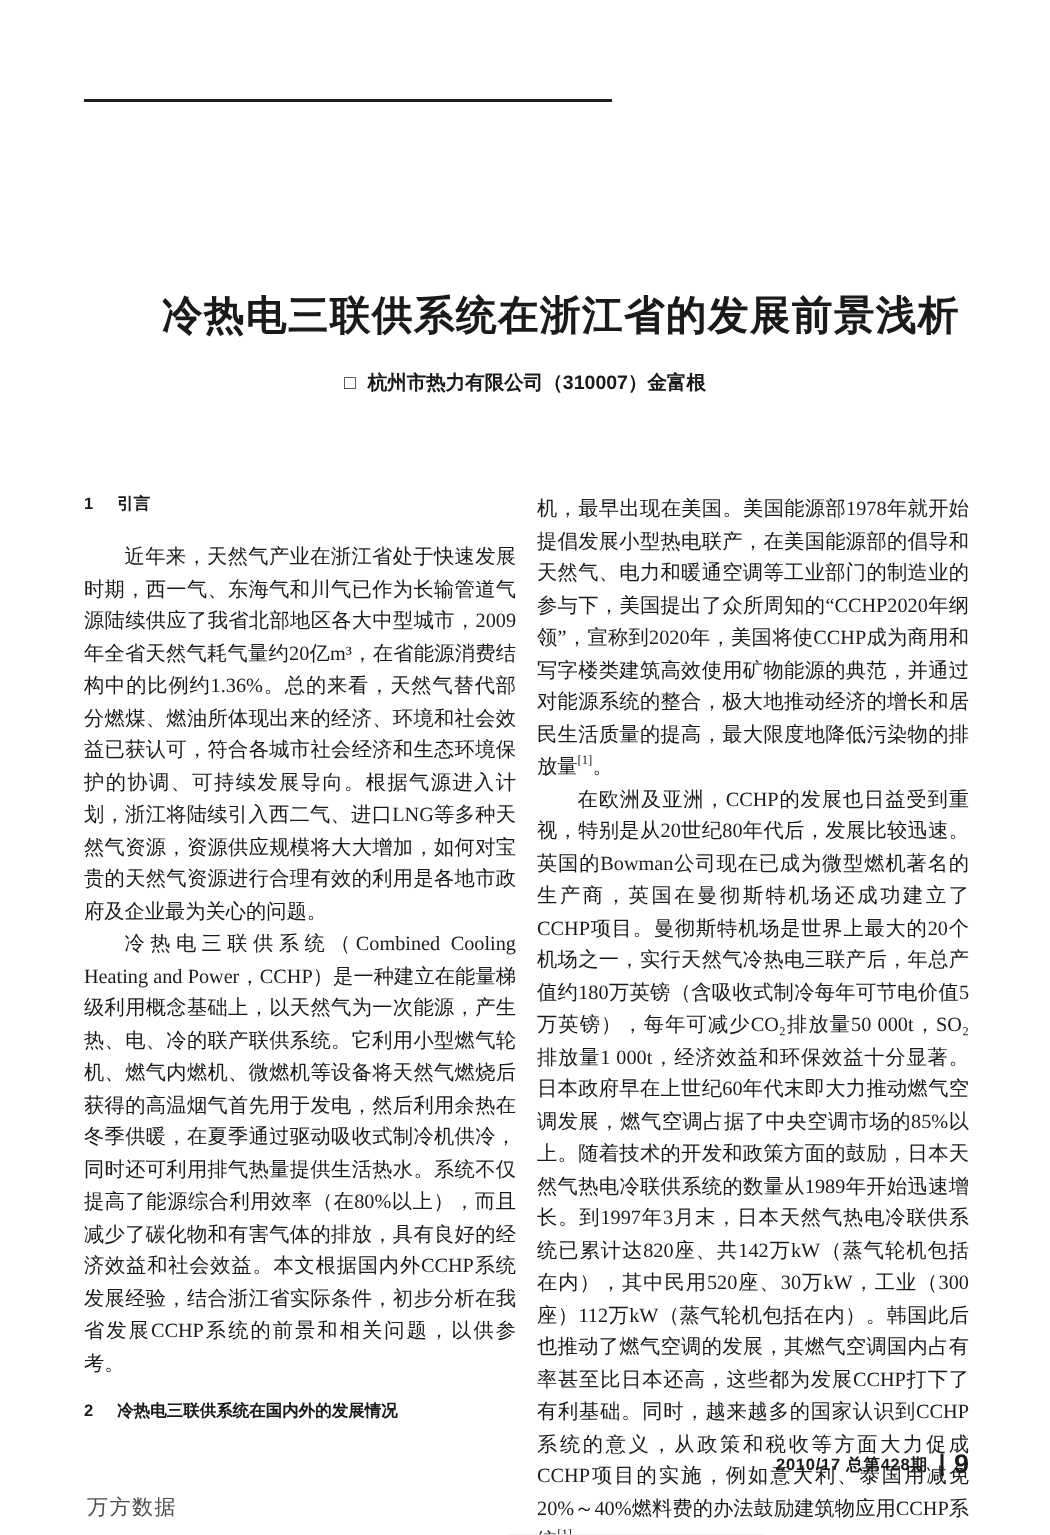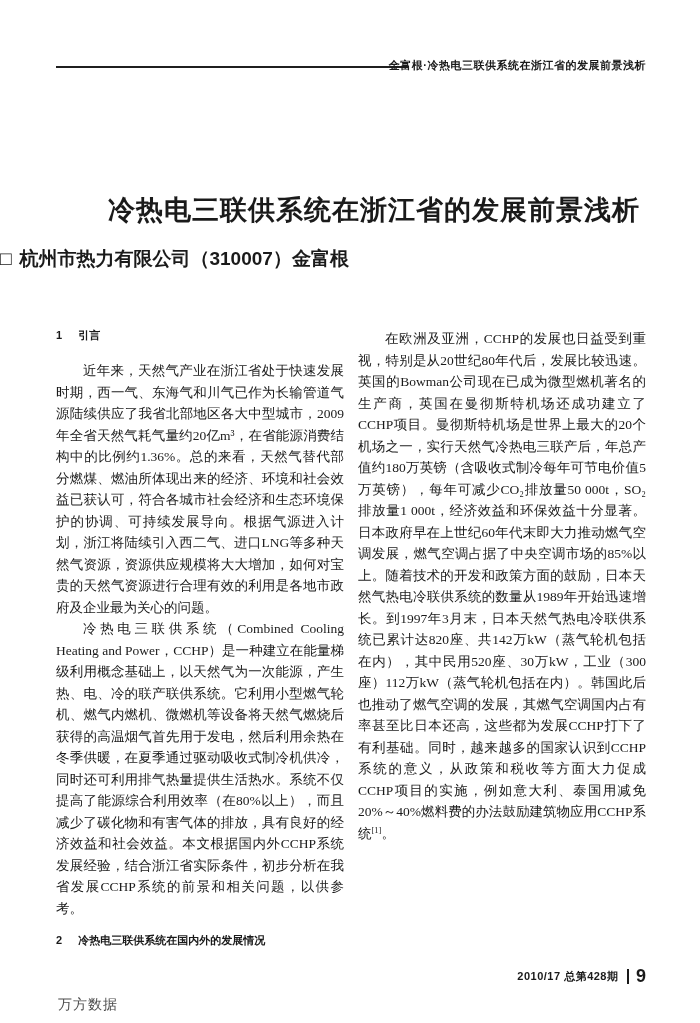--- a/index.html
+++ b/index.html
@@ -49,24 +49,24 @@
     letter-spacing: 1px;
     white-space: nowrap;
     padding-left: 24px;
   }
   
   .author-line {
     position: absolute;
     top: 246px;
     left: 0;
     width: 100%;
-    text-align: left;
+    text-align: center;
     font-family: "Liberation Sans", "DejaVu Sans", sans-serif;
     font-weight: bold;
-    font-size: 19px;
+    font-size: 13px;
     white-space: nowrap;
   }
   .author-line .marker { margin-right: 8px; font-weight: normal; }
   
   .columns {
     position: absolute;
     left: 56px;
     top: 328px;
     width: 590px;
     display: flex;
@@ -130,21 +130,20 @@
     letter-spacing: 1px;
     margin-top: 16px;
   }
 </style>
 </head>
 <body>
 
 <div class="page">
 
   <div class="header-rule"></div>
-  <div class="running-title">金富根·冷热电三联供系统在浙江省的发展前景浅析</div>
 
   <h1 class="article-title">冷热电三联供系统在浙江省的发展前景浅析</h1>
 
   <div class="author-line">
     <span class="marker">□</span><span>杭州市热力有限公司（310007）金富根</span>
   </div>
 
   <div class="columns">
 
     <div class="col">
@@ -152,20 +151,21 @@
         <span class="sec-num">1</span><span>引言</span>
       </h3>
       <p class="indent">近年来，天然气产业在浙江省处于快速发展时期，西一气、东海气和川气已作为长输管道气源陆续供应了我省北部地区各大中型城市，2009年全省天然气耗气量约20亿m³，在省能源消费结构中的比例约1.36%。总的来看，天然气替代部分燃煤、燃油所体现出来的经济、环境和社会效益已获认可，符合各城市社会经济和生态环境保护的协调、可持续发展导向。根据气源进入计划，浙江将陆续引入西二气、进口LNG等多种天然气资源，资源供应规模将大大增加，如何对宝贵的天然气资源进行合理有效的利用是各地市政府及企业最为关心的问题。</p>
       <p class="indent">冷热电三联供系统（Combined Cooling Heating and Power，CCHP）是一种建立在能量梯级利用概念基础上，以天然气为一次能源，产生热、电、冷的联产联供系统。它利用小型燃气轮机、燃气内燃机、微燃机等设备将天然气燃烧后获得的高温烟气首先用于发电，然后利用余热在冬季供暖，在夏季通过驱动吸收式制冷机供冷，同时还可利用排气热量提供生活热水。系统不仅提高了能源综合利用效率（在80%以上），而且减少了碳化物和有害气体的排放，具有良好的经济效益和社会效益。本文根据国内外CCHP系统发展经验，结合浙江省实际条件，初步分析在我省发展CCHP系统的前景和相关问题，以供参考。</p>
       <h3 class="sec-heading second">
         <span class="sec-num">2</span><span>冷热电三联供系统在国内外的发展情况</span>
       </h3>
     </div>
 
     <div class="col">
+      <p><span>机，最早出现在美国。美国能源部1978年就开始提倡发展小型热电联产，在美国能源部的倡导和天然气、电力和暖通空调等工业部门的制造业的参与下，美国提出了众所周知的“CCHP2020年纲领”，宣称到2020年，美国将使CCHP成为商用和写字楼类建筑高效使用矿物能源的典范，并通过对能源系统的整合，极大地推动经济的增长和居民生活质量的提高，最大限度地降低污染物的排放量</span><sup class="ref">[1]</sup><span>。</span></p>
       <p class="indent"><span>在欧洲及亚洲，CCHP的发展也日益受到重视，特别是从20世纪80年代后，发展比较迅速。英国的Bowman公司现在已成为微型燃机著名的生产商，英国在曼彻斯特机场还成功建立了CCHP项目。曼彻斯特机场是世界上最大的20个机场之一，实行天然气冷热电三联产后，年总产值约180万英镑（含吸收式制冷每年可节电价值5万英镑），每年可减少CO₂排放量50 000t，SO₂排放量1 000t，经济效益和环保效益十分显著。日本政府早在上世纪60年代末即大力推动燃气空调发展，燃气空调占据了中央空调市场的85%以上。随着技术的开发和政策方面的鼓励，日本天然气热电冷联供系统的数量从1989年开始迅速增长。到1997年3月末，日本天然气热电冷联供系统已累计达820座、共142万kW（蒸气轮机包括在内），其中民用520座、30万kW，工业（300座）112万kW（蒸气轮机包括在内）。韩国此后也推动了燃气空调的发展，其燃气空调国内占有率甚至比日本还高，这些都为发展CCHP打下了有利基础。同时，越来越多的国家认识到CCHP系统的意义，从政策和税收等方面大力促成CCHP项目的实施，例如意大利、泰国用减免20%～40%燃料费的办法鼓励建筑物应用CCHP系统</span><sup class="ref">[1]</sup><span>。</span></p>
     </div>
 
   </div>
 
   <div class="footer-right">
     <span class="issue">2010/17 总第428期</span>
     <span class="sep"></span>
     <span class="pagenum">9</span>
   </div>

